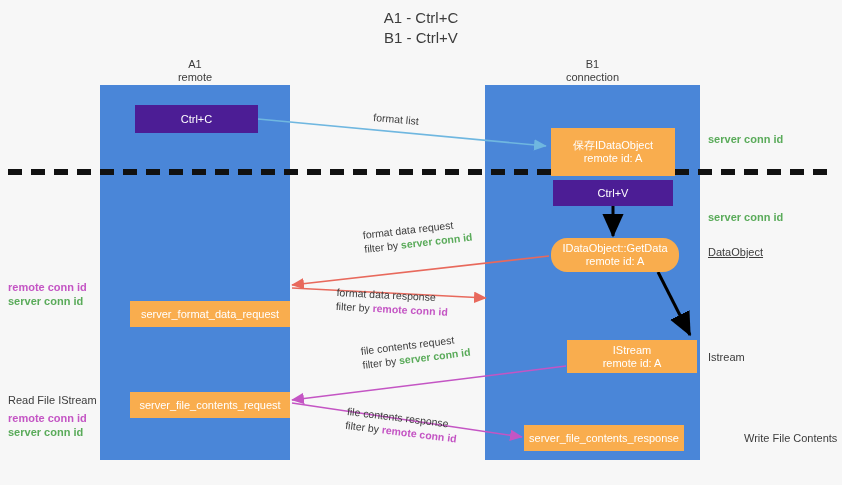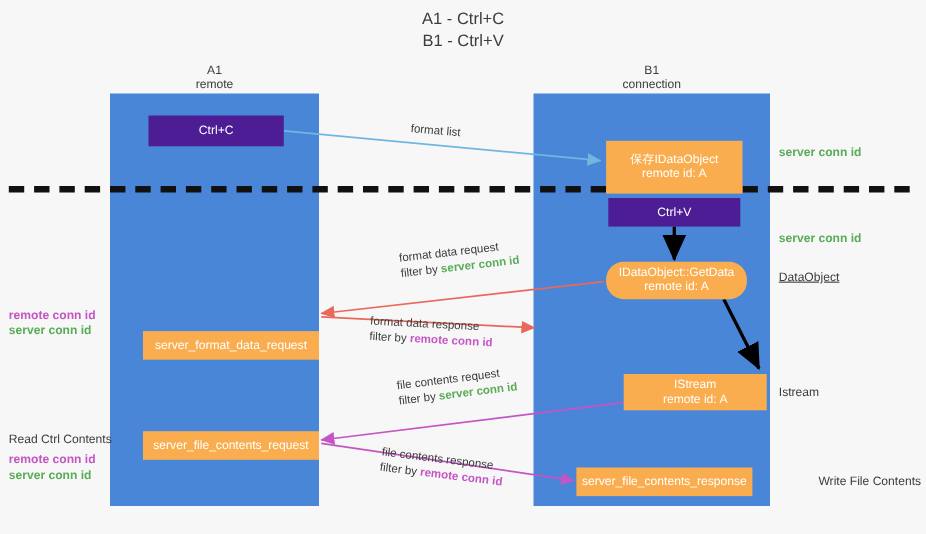--- a/index.html
+++ b/index.html
@@ -185,21 +185,21 @@
   <div class="side-label" style="left:708px;top:431px;margin-left:36px;">
     <span>Write File Contents</span>
   </div>
 
   <div class="side-label stack" style="left:8px;top:280px;">
     <div class="c-magenta">remote conn id</div>
     <div class="c-green">server conn id</div>
   </div>
 
   <div class="side-label" style="left:8px;top:393px;">
-    <span>Read Ctrl Contents</span>
+    <span>Read File IStream</span>
   </div>
 
   <div class="side-label stack" style="left:8px;top:411px;">
     <div class="c-magenta">remote conn id</div>
     <div class="c-green">server conn id</div>
   </div>
 
 </div>
 
 </body></html>

